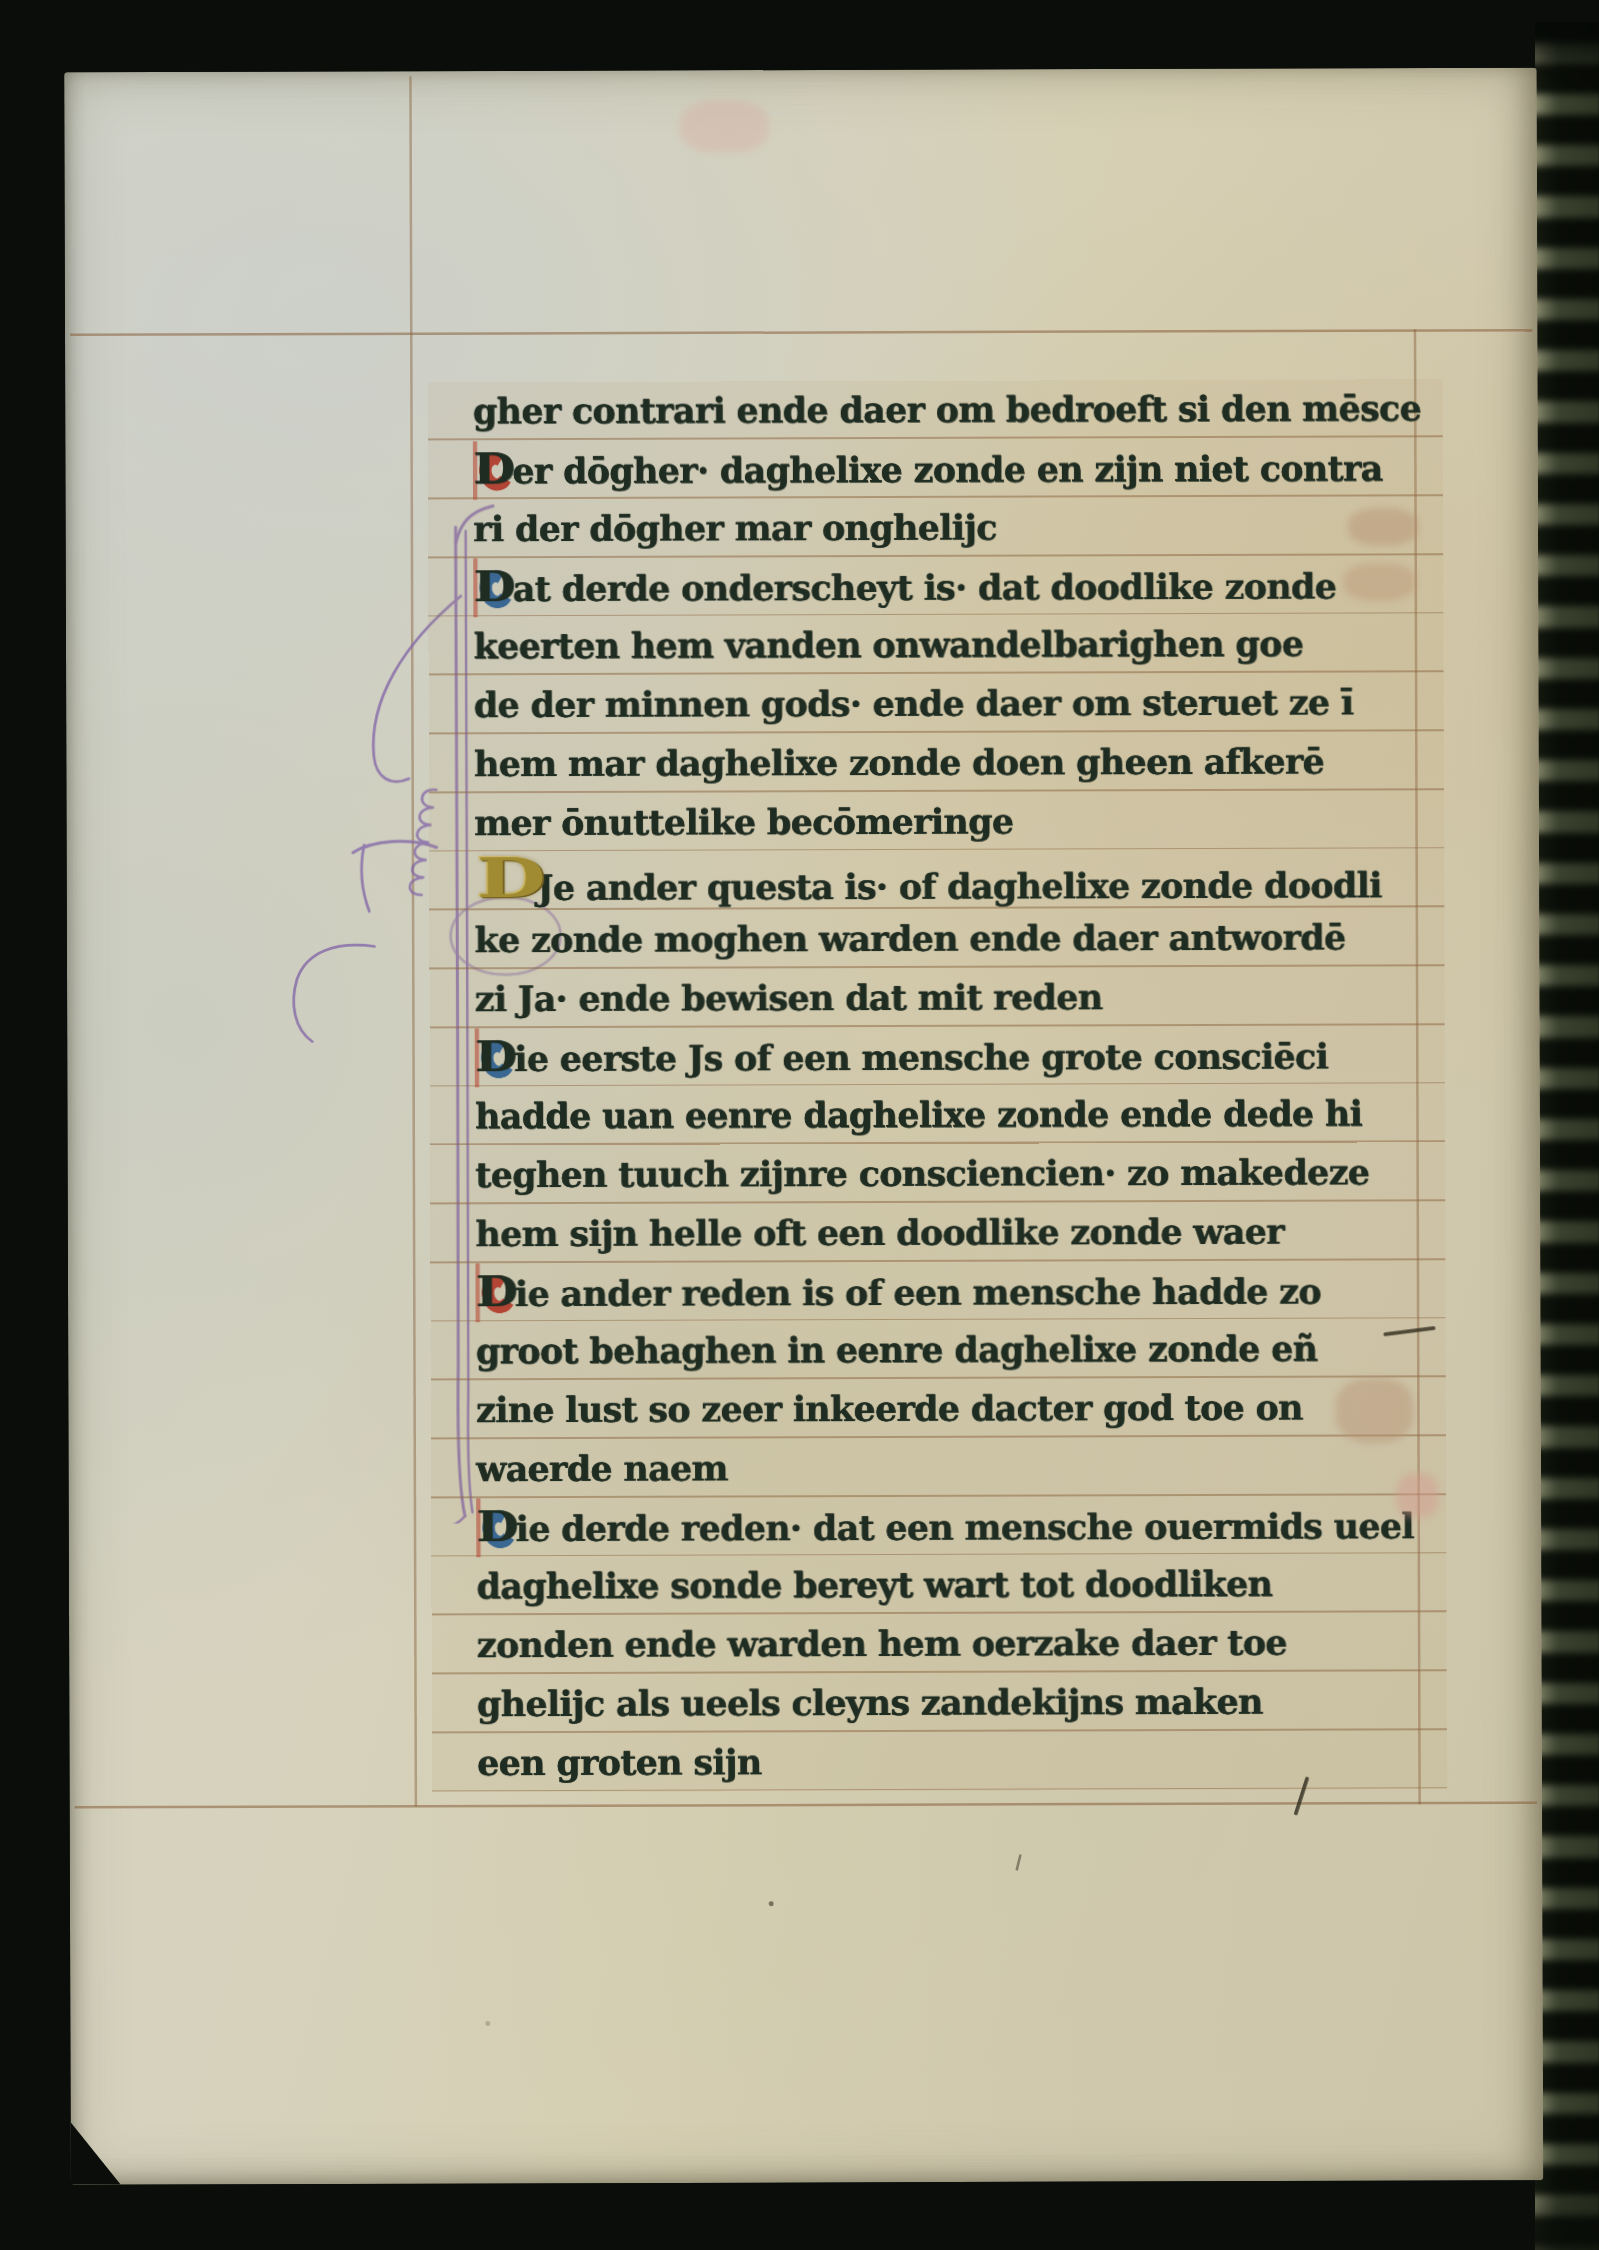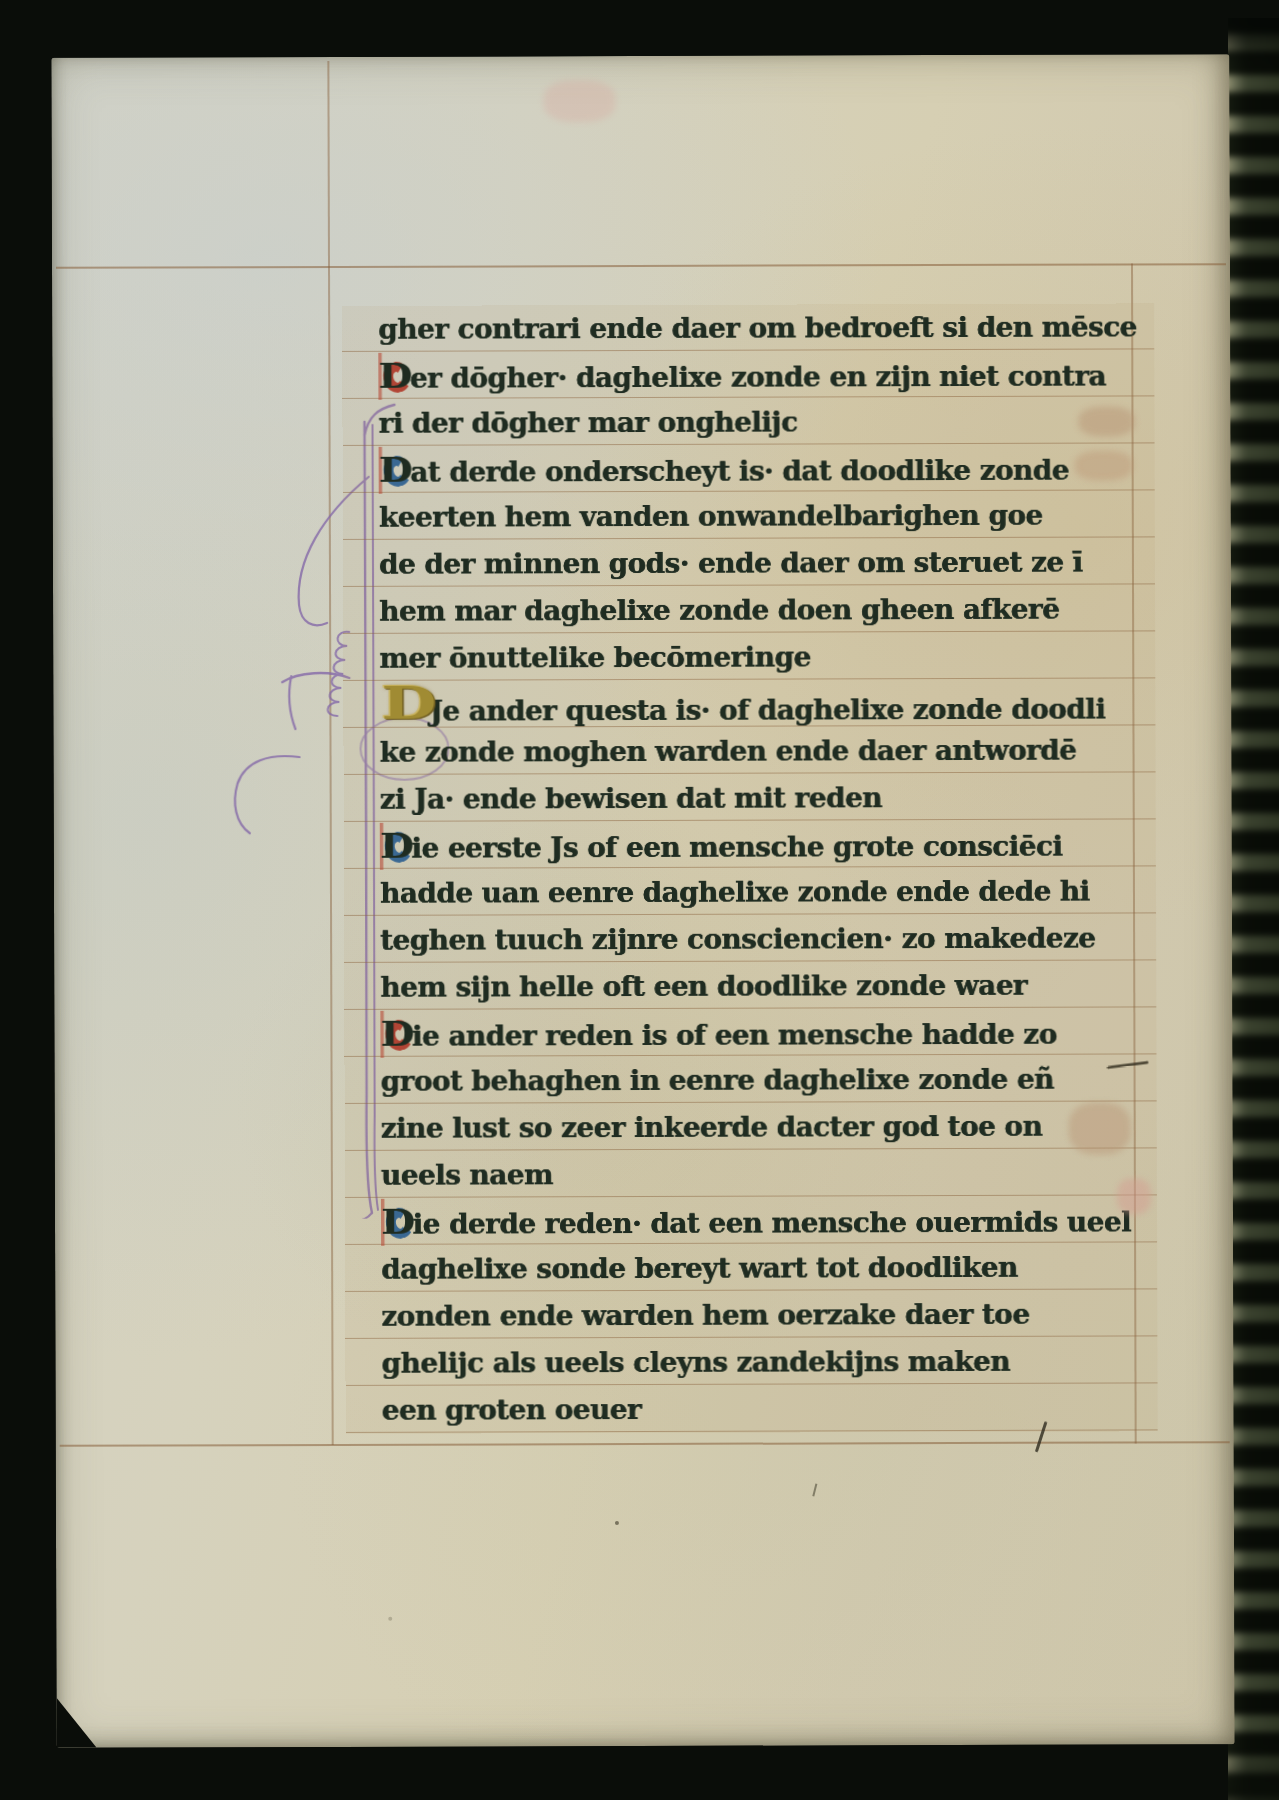--- a/index.html
+++ b/index.html
@@ -127,26 +127,26 @@
       <div class="line"><span class="initial gold">D</span><span class="ltext">Je ander questa is· of daghelixe zonde doodli</span></div>
       <div class="line"><span class="ltext">ke zonde moghen warden ende daer antwordē</span></div>
       <div class="line"><span class="ltext">zi Ja· ende bewisen dat mit reden</span></div>
       <div class="line"><span class="paraph blue"></span><span class="initial red-touch">D</span><span class="ltext">ie eerste Js of een mensche grote consciēci</span></div>
       <div class="line"><span class="ltext">hadde uan eenre daghelixe zonde ende dede hi</span></div>
       <div class="line"><span class="ltext">teghen tuuch zijnre consciencien· zo makedeze</span></div>
       <div class="line"><span class="ltext">hem sijn helle oft een doodlike zonde waer</span></div>
       <div class="line"><span class="paraph red"></span><span class="initial red-touch">D</span><span class="ltext">ie ander reden is of een mensche hadde zo</span></div>
       <div class="line"><span class="ltext">groot behaghen in eenre daghelixe zonde eñ</span></div>
       <div class="line"><span class="ltext">zine lust so zeer inkeerde dacter god toe on</span></div>
-      <div class="line"><span class="ltext">ueels naem</span></div>
+      <div class="line"><span class="ltext">waerde naem</span></div>
       <div class="line"><span class="paraph blue"></span><span class="initial red-touch">D</span><span class="ltext">ie derde reden· dat een mensche ouermids ueel</span></div>
       <div class="line"><span class="ltext">daghelixe sonde bereyt wart tot doodliken</span></div>
       <div class="line"><span class="ltext">zonden ende warden hem oerzake daer toe</span></div>
       <div class="line"><span class="ltext">ghelijc als ueels cleyns zandekijns maken</span></div>
-      <div class="line"><span class="ltext">een groten oeuer</span></div>
+      <div class="line"><span class="ltext">een groten sijn</span></div>
     </div>
 
   <div class="blob" style="left:1026px;top:352px;width:56px;height:30px;background:#b28a6a;opacity:.4;"></div>
   <div class="blob" style="left:1022px;top:396px;width:58px;height:30px;background:#b98f6e;opacity:.38;"></div>
   <div class="blob" style="left:1014px;top:1048px;width:62px;height:52px;background:#b69070;opacity:.42;"></div>
   <div class="blob" style="left:1062px;top:1124px;width:34px;height:36px;background:#d49a8e;opacity:.45;"></div>
   <div class="blob" style="left:492px;top:24px;width:72px;height:42px;background:#d8a49c;opacity:.3;"></div>
 
   <div class="pen-dash"></div>
   <div class="pen-slash"></div>

